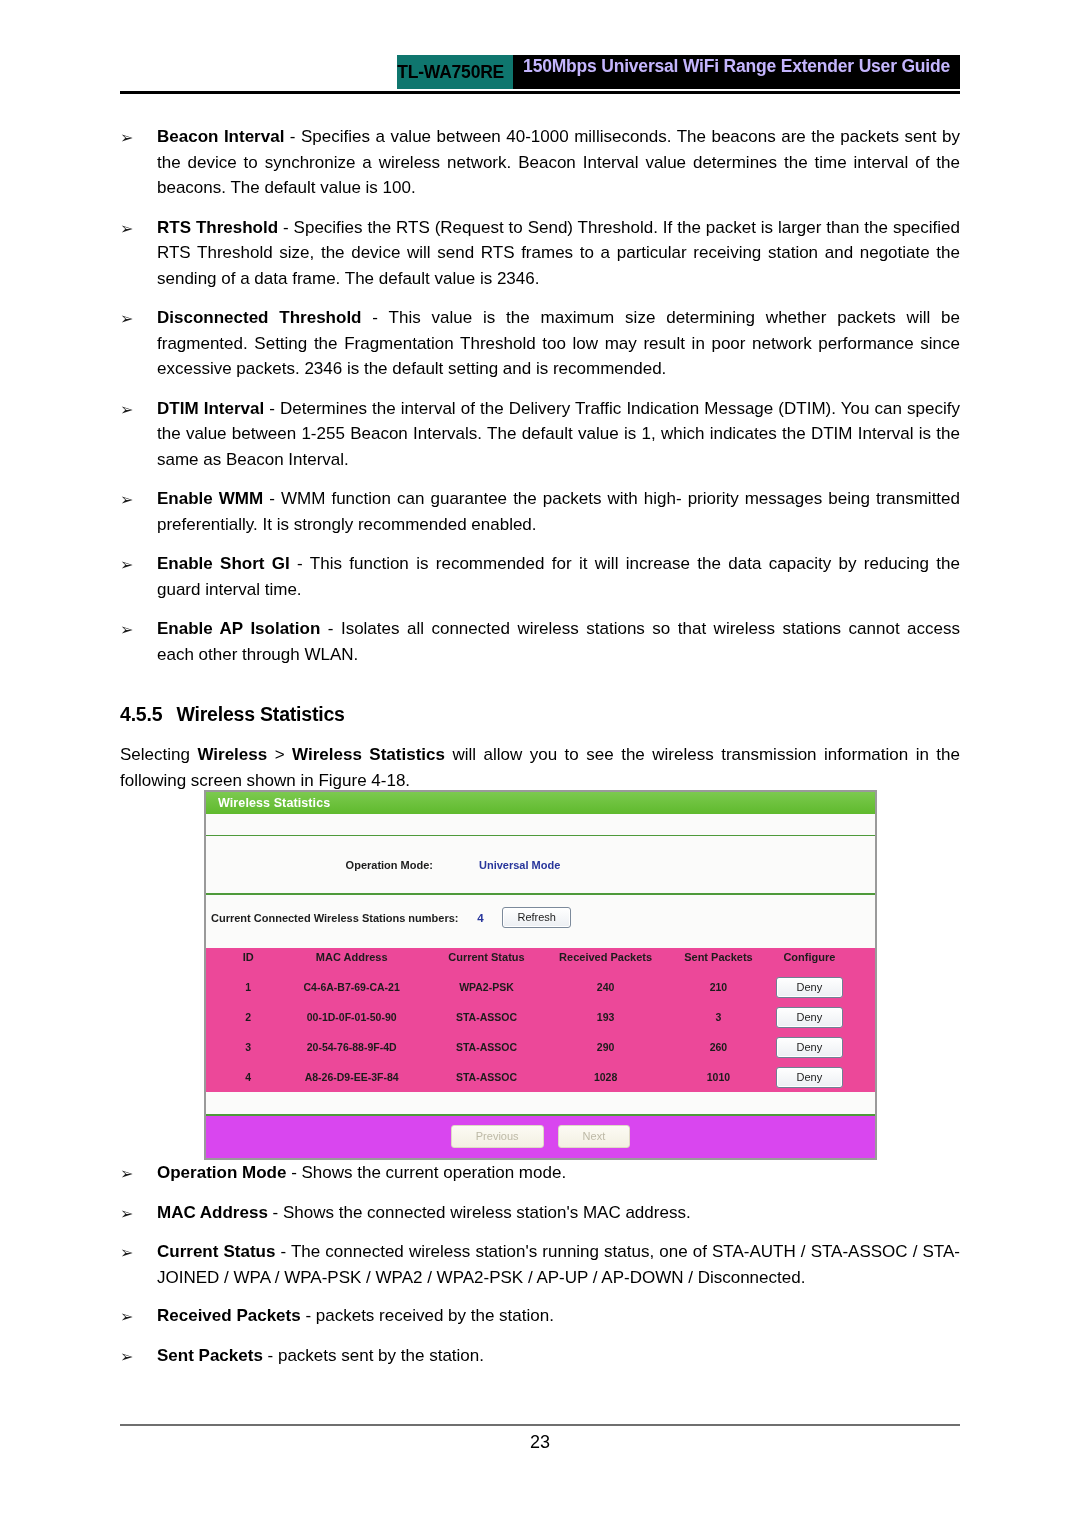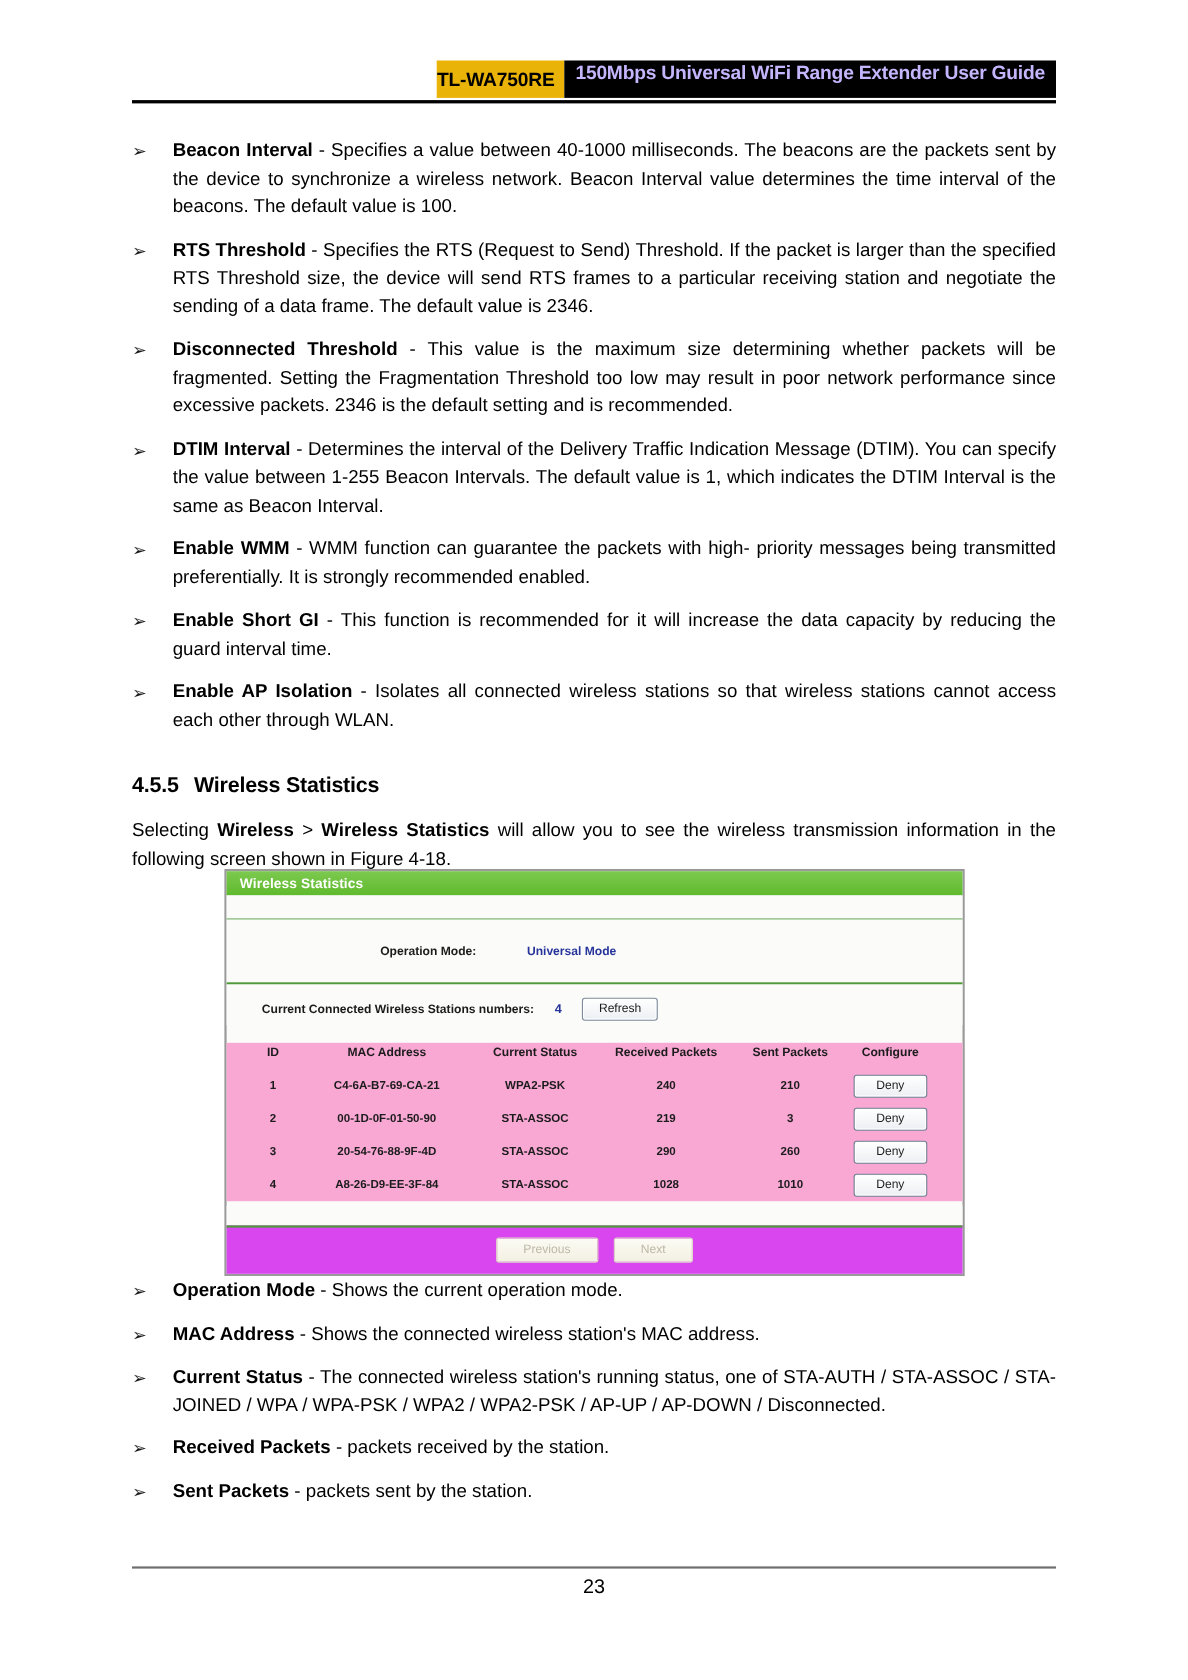--- a/index.html
+++ b/index.html
@@ -37,21 +37,21 @@
     justify-content: flex-end;
   }
   .hdr-model {
     font-size: 17.5px;
     font-weight: bold;
     letter-spacing: -0.2px;
     color: #000;
     display: flex;
     align-items: center;
     padding-right: 9px;
-    background: #eab308;
+    background: #0f766e;
     margin-left: 10px;
   }
   .hdr-title {
     background: #000000;
     color: #c4b5fd;
     font-size: 17.5px;
     font-weight: bold;
     letter-spacing: -0.2px;
     display: flex;
     align-items: center;
@@ -233,24 +233,24 @@
   }
   table.ru-table .c-id      { width: 9%; }
   table.ru-table .c-mac     { width: 24%; }
   table.ru-table .c-status  { width: 19%; }
   table.ru-table .c-recv    { width: 19%; }
   table.ru-table .c-sent    { width: 17%; }
   table.ru-table .c-conf    { width: 12%; }
 
   .ru-tablezone {
     padding: 0 28px 0 14px;
-    background: #f9a8d4;
+    background: #ec4899;
   }
   .ru-countzone {
-    padding: 0 14px 0 30px;
+    padding: 0 14px 0 3px;
     background: #fbfbfa;
   }
   .ru-footer {
     border-top: 2px solid #4e9a3a;
     background: #d946ef;
     padding: 9px 0 10px 0;
     display: flex;
     justify-content: center;
     gap: 14px;
   }
@@ -384,21 +384,21 @@
                 <td class="c-mac">C4-6A-B7-69-CA-21</td>
                 <td class="c-status">WPA2-PSK</td>
                 <td class="c-recv">240</td>
                 <td class="c-sent">210</td>
                 <td class="c-conf"><button class="btn deny">Deny</button></td>
               </tr>
               <tr>
                 <td class="c-id">2</td>
                 <td class="c-mac">00-1D-0F-01-50-90</td>
                 <td class="c-status">STA-ASSOC</td>
-                <td class="c-recv">219</td>
+                <td class="c-recv">193</td>
                 <td class="c-sent">3</td>
                 <td class="c-conf"><button class="btn deny">Deny</button></td>
               </tr>
               <tr>
                 <td class="c-id">3</td>
                 <td class="c-mac">20-54-76-88-9F-4D</td>
                 <td class="c-status">STA-ASSOC</td>
                 <td class="c-recv">290</td>
                 <td class="c-sent">260</td>
                 <td class="c-conf"><button class="btn deny">Deny</button></td>

